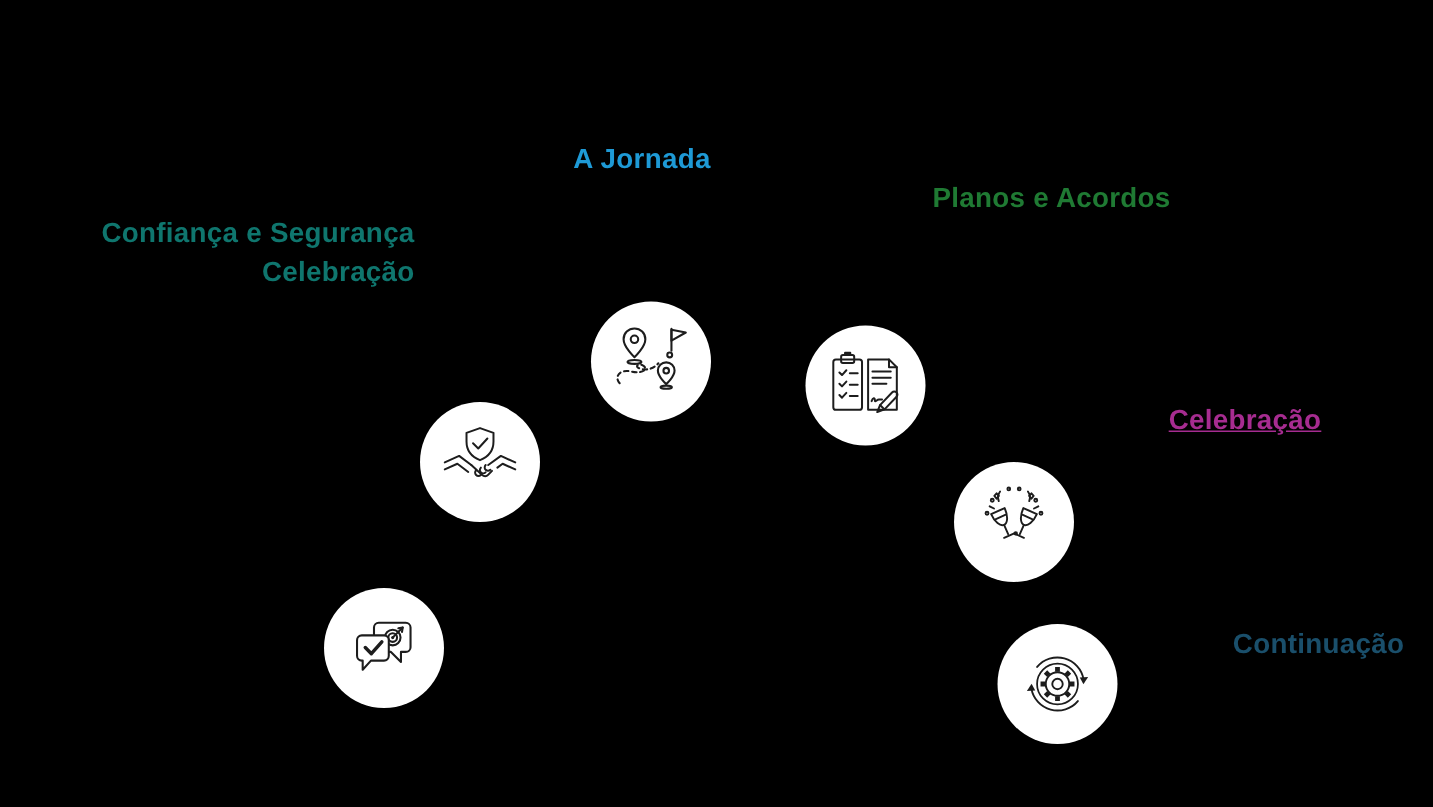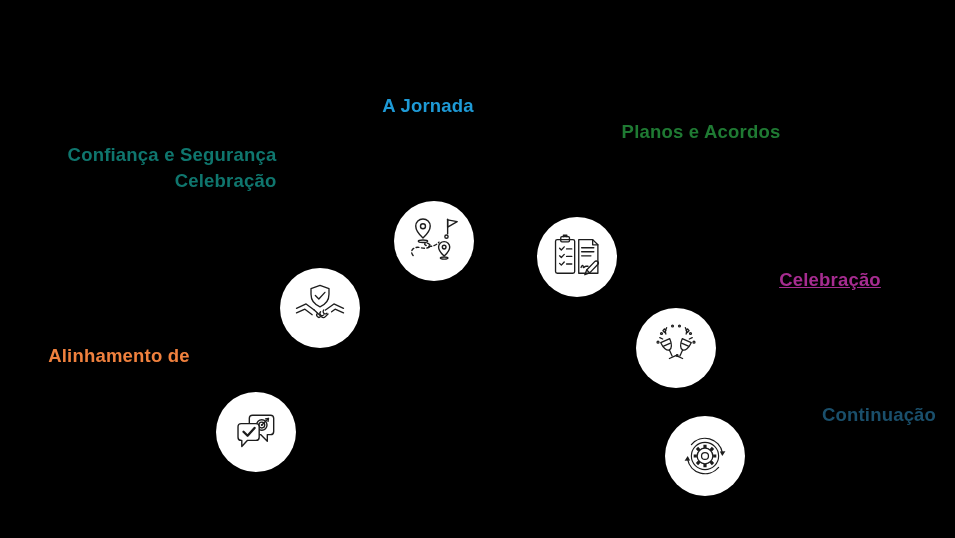--- a/index.html
+++ b/index.html
@@ -31,41 +31,40 @@
     justify-content: center;
   }
   .stage-circle svg { width: 58px; height: 58px; display: block; }
 </style>
 </head>
 <body>
 
 <div class="canvas" style="background-color: rgb(0, 0, 0);">
 
   <div class="stage-label" style="left: 119px; top: 356px; color: rgb(240, 129, 62);">
-    <div>Alinhamento de</div>
   </div>
 
   <div class="stage-label" style="left: 172px; top: 168px; color: #0f766e;">
     <div>Confiança e Segurança</div>
     <div>Celebração</div>
   </div>
 
   <div class="stage-label" style="left: 428px; top: 106px; color: rgb(30, 154, 214);">
     <div>A Jornada</div>
   </div>
 
   <div class="stage-label" style="left: 701px; top: 132px; color: rgb(31, 122, 51);">
     <div>Planos e Acordos</div>
   </div>
 
   <div class="stage-label" style="left: 830px; top: 280px; color: rgb(166, 44, 144); text-decoration: underline;">
     <div>Celebração</div>
   </div>
 
-  <div class="stage-label" style="left: 879px; top: 415px; color: rgb(26, 79, 107);">
+  <div class="stage-label" style="left: 879px; top: 429px; color: rgb(26, 79, 107);">
     <div>Continuação</div>
   </div>
 
   <div class="stage-circle" style="left:394px; top:201px;">
     <svg viewBox="0 0 100 100">
       <g fill="none" stroke="#1d1d1d" stroke-width="2.4" stroke-linecap="round" stroke-linejoin="round">
         <path d="M31 12c-7 0-12.5 5.5-12.5 12.3C18.5 33.5 31 45 31 45s12.5-11.5 12.5-20.7C43.5 17.5 38 12 31 12z"></path>
         <circle cx="31" cy="24.5" r="4.3"></circle>
         <ellipse cx="31" cy="50.5" rx="8" ry="2.2"></ellipse>
         <path d="M73.5 12.5v25"></path>

